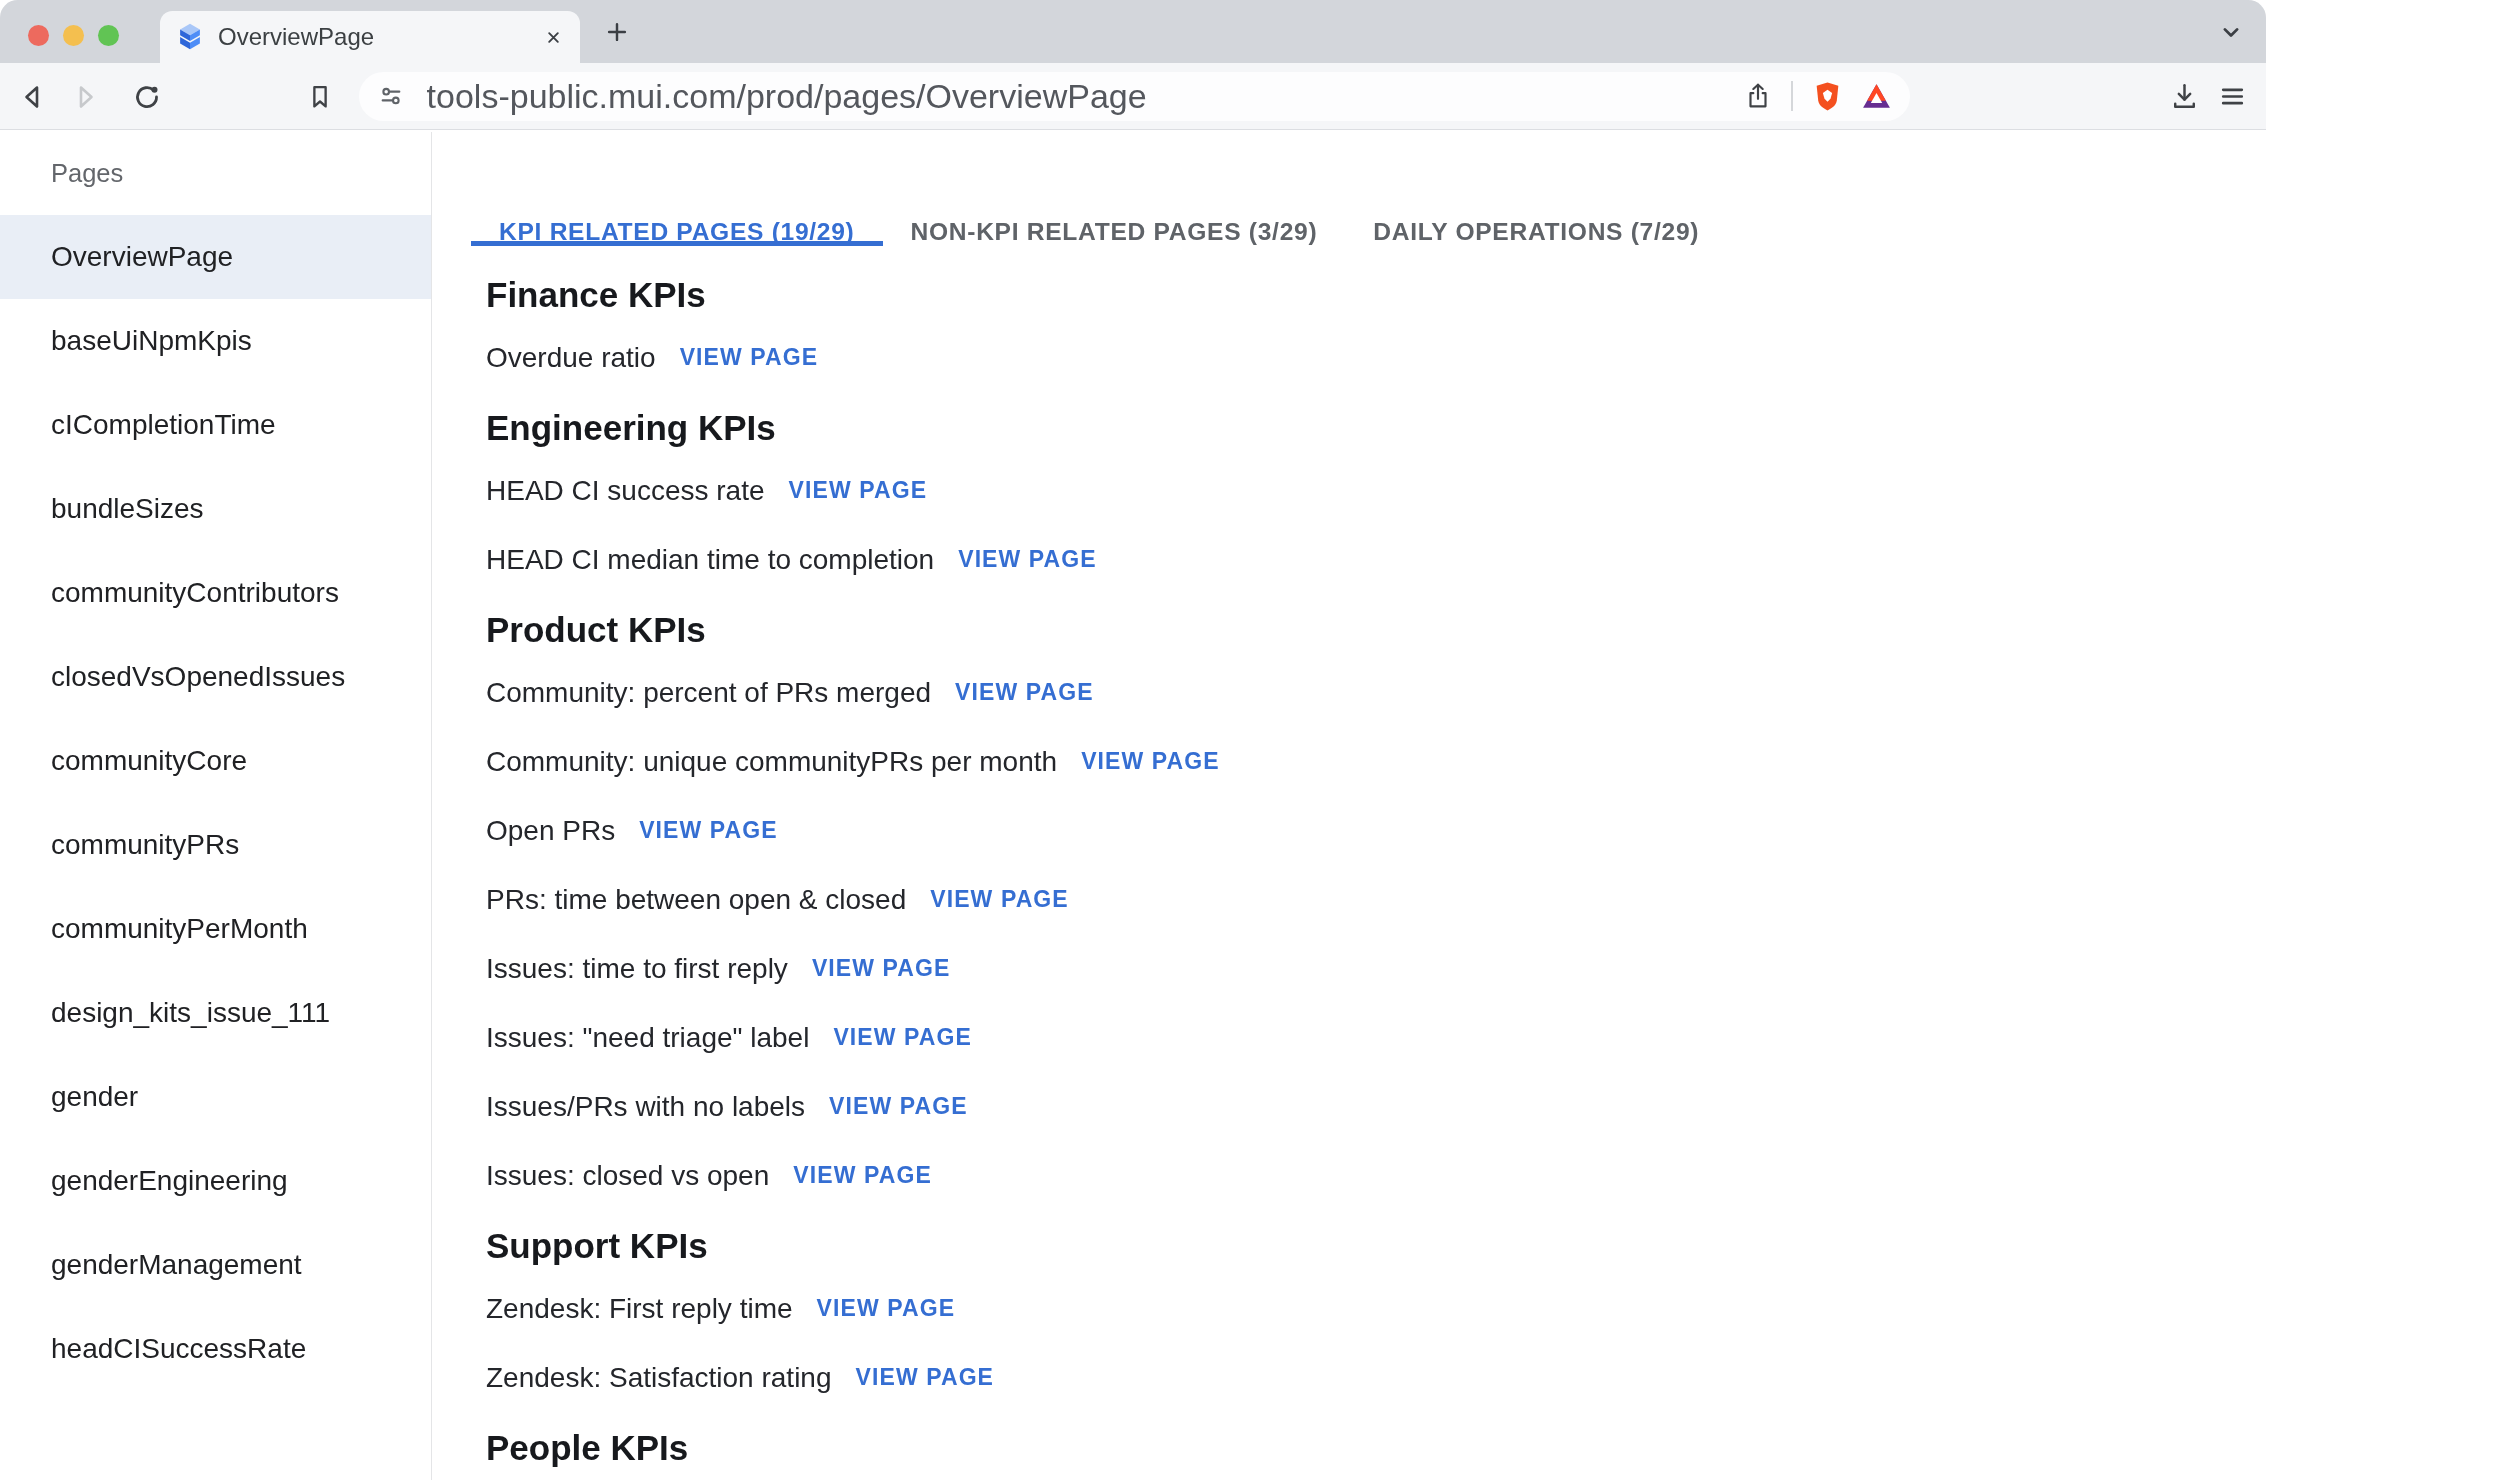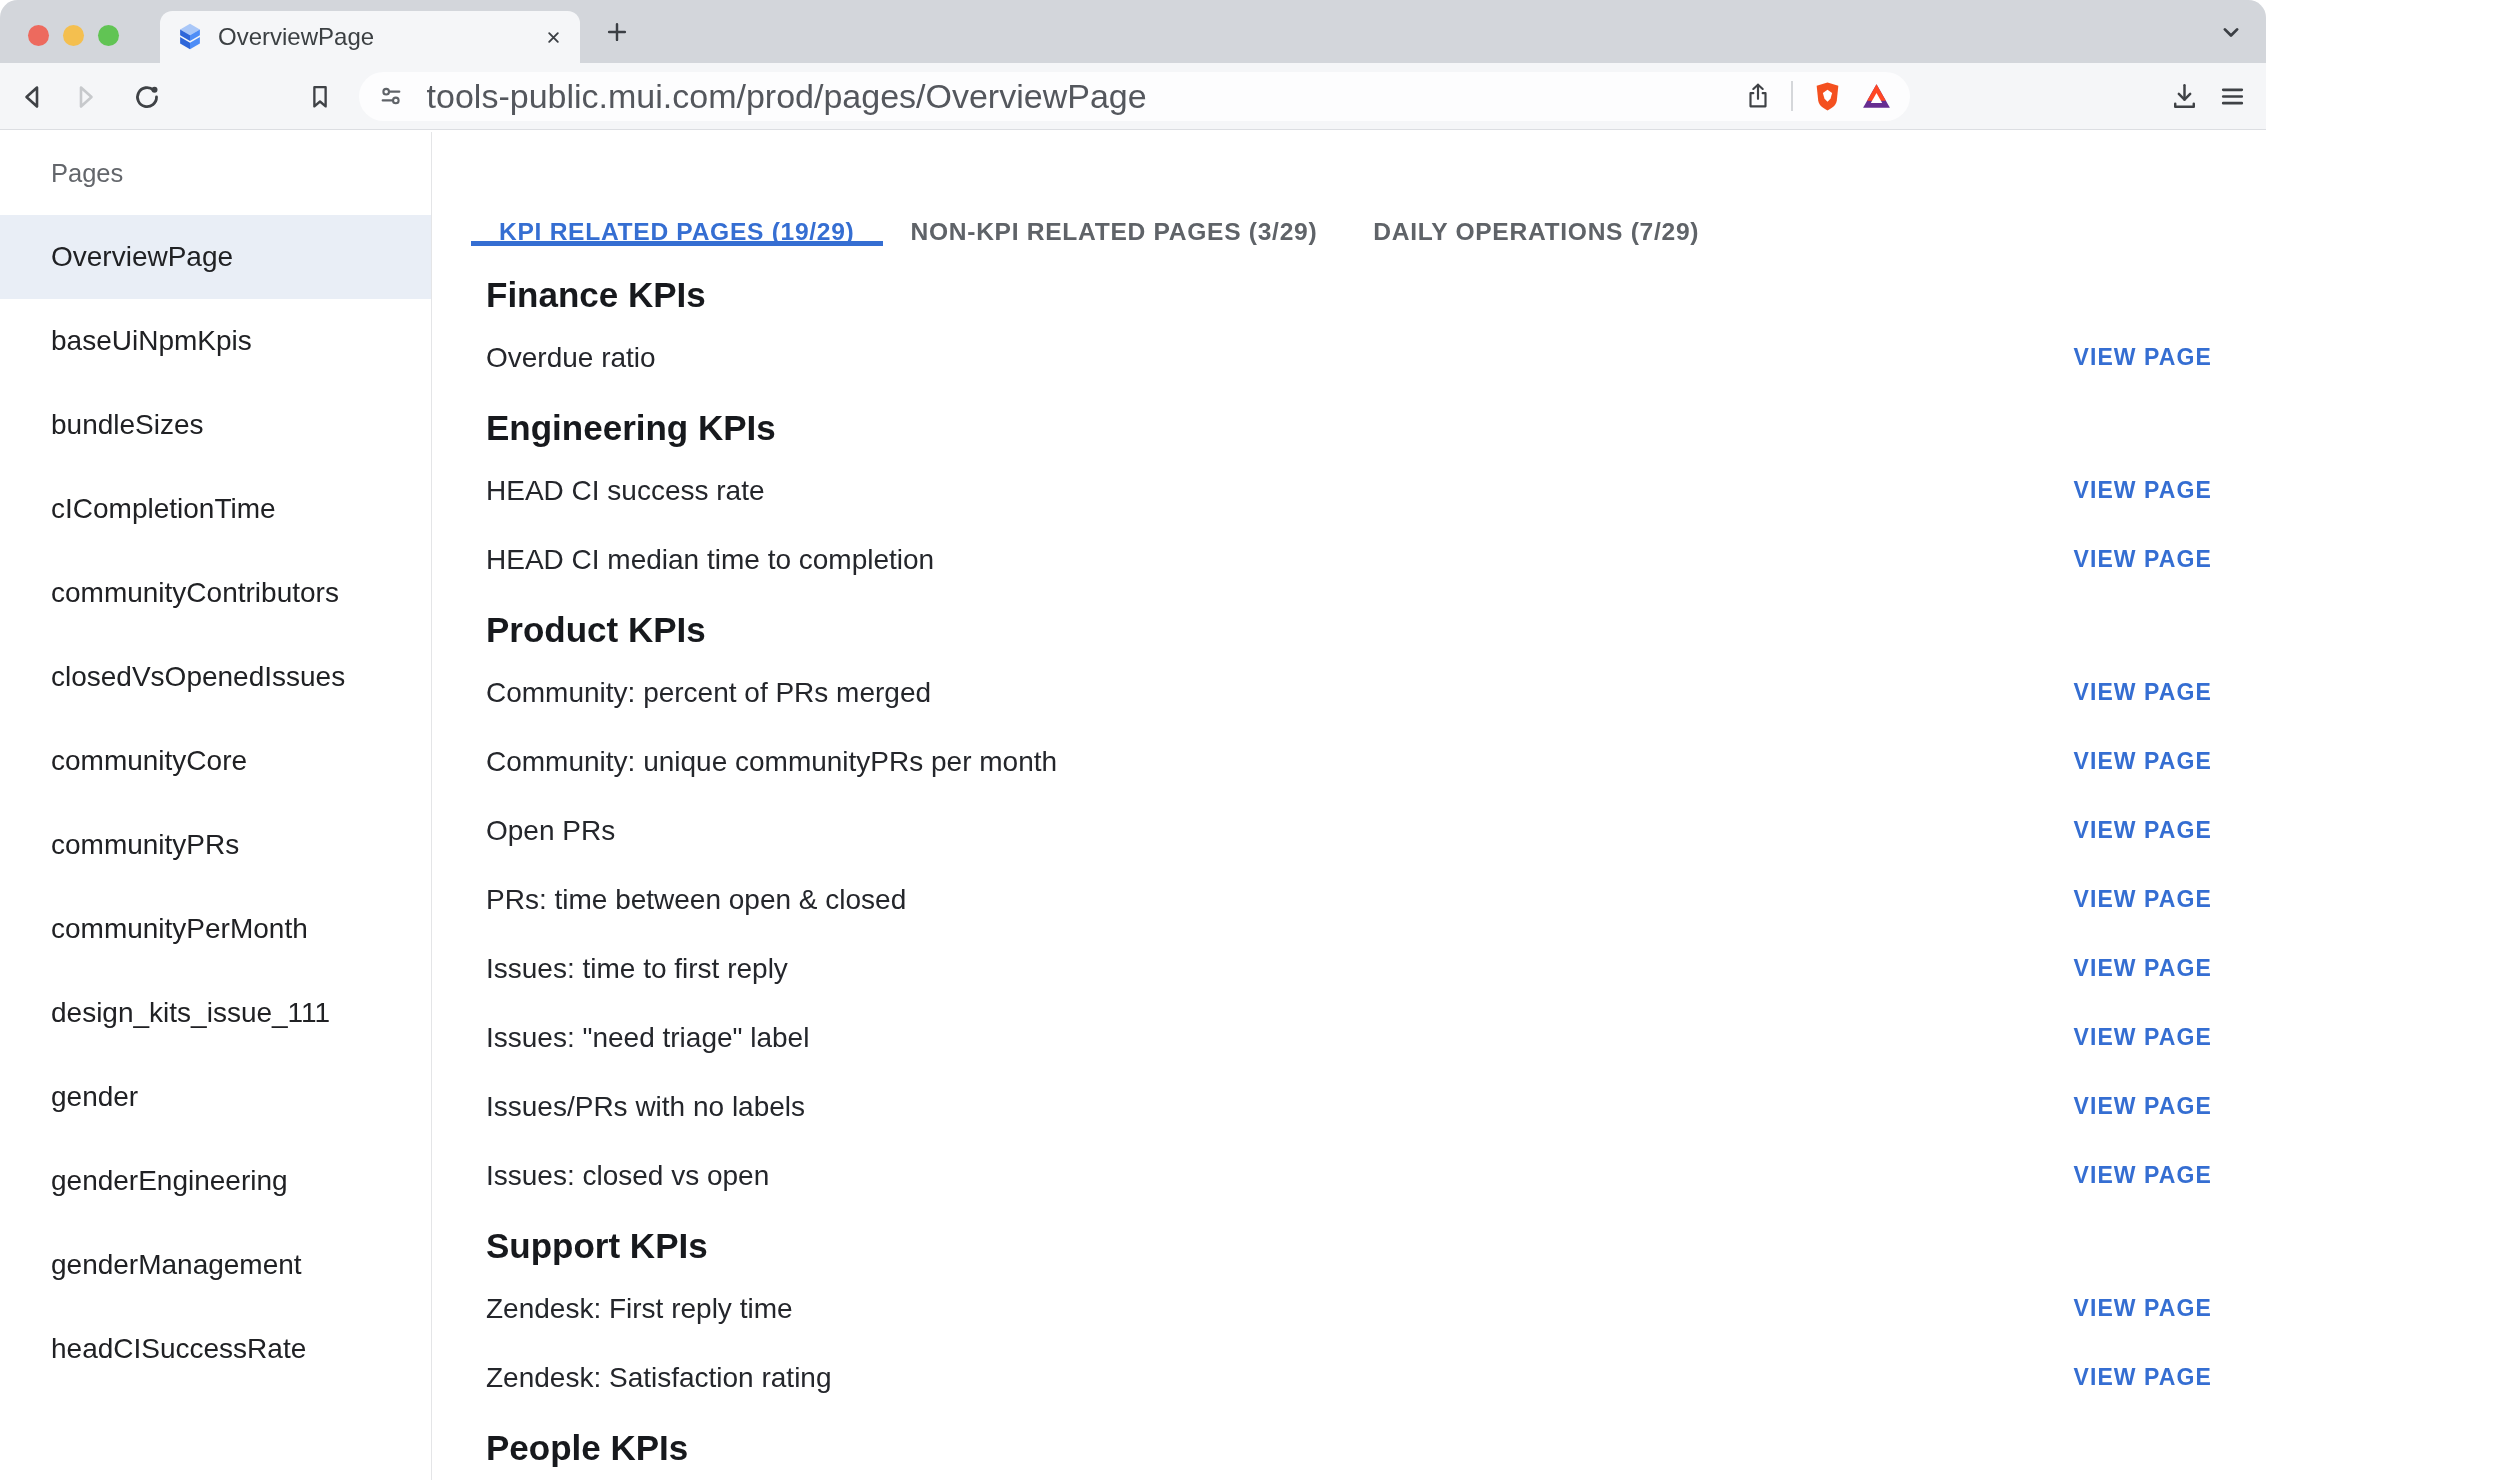--- a/index.html
+++ b/index.html
@@ -60,21 +60,21 @@
   .page-tab{position:relative;display:flex;align-items:flex-end;justify-content:center;
             padding:0 28px;font-size:24.6px;font-weight:600;letter-spacing:0.7px;
             color:#5f6368;cursor:pointer;white-space:nowrap;text-transform:uppercase;}
   .page-tab.selected{color:var(--accent,#356ed2);}
   .page-tab.selected::after{content:"";position:absolute;left:0;right:0;bottom:0;height:5.3px;
             background:var(--accent,#356ed2);}
 
   .sections{padding:0 54px;}
   .section-title{font-size:35px;line-height:42px;font-weight:700;color:#17191d;margin:15px 0 7px;}
   .kpi-section:first-child .section-title{margin-top:28px;}
-  .kpi-row{height:69px;display:flex;align-items:center;justify-content:space-between;}
+  .kpi-row{height:69px;display:flex;align-items:center;justify-content:flex-start;gap:24px;}
   .kpi-label{font-size:28px;color:#24262b;}
   .view-page{font-size:23px;font-weight:600;letter-spacing:1.1px;color:var(--accent,#356ed2);
              text-decoration:none;cursor:pointer;white-space:nowrap;}
 
   svg{display:block;}
 </style>
 </head>
 <body>
 
 <div class="window">
@@ -191,22 +191,22 @@
       </span>
     </div>
   </div>
 
   <div class="content">
     <aside class="sidebar">
       <div class="sidebar-header">Pages</div>
       <nav id="sidebar-list">
           <div class="side-item selected">OverviewPage</div>
           <div class="side-item">baseUiNpmKpis</div>
+          <div class="side-item">cICompletionTime</div>
           <div class="side-item">bundleSizes</div>
-          <div class="side-item">cICompletionTime</div>
           <div class="side-item">communityContributors</div>
           <div class="side-item">closedVsOpenedIssues</div>
           <div class="side-item">communityCore</div>
           <div class="side-item">communityPRs</div>
           <div class="side-item">communityPerMonth</div>
           <div class="side-item">design_kits_issue_111</div>
           <div class="side-item">gender</div>
           <div class="side-item">genderEngineering</div>
           <div class="side-item">genderManagement</div>
           <div class="side-item">headCISuccessRate</div>

